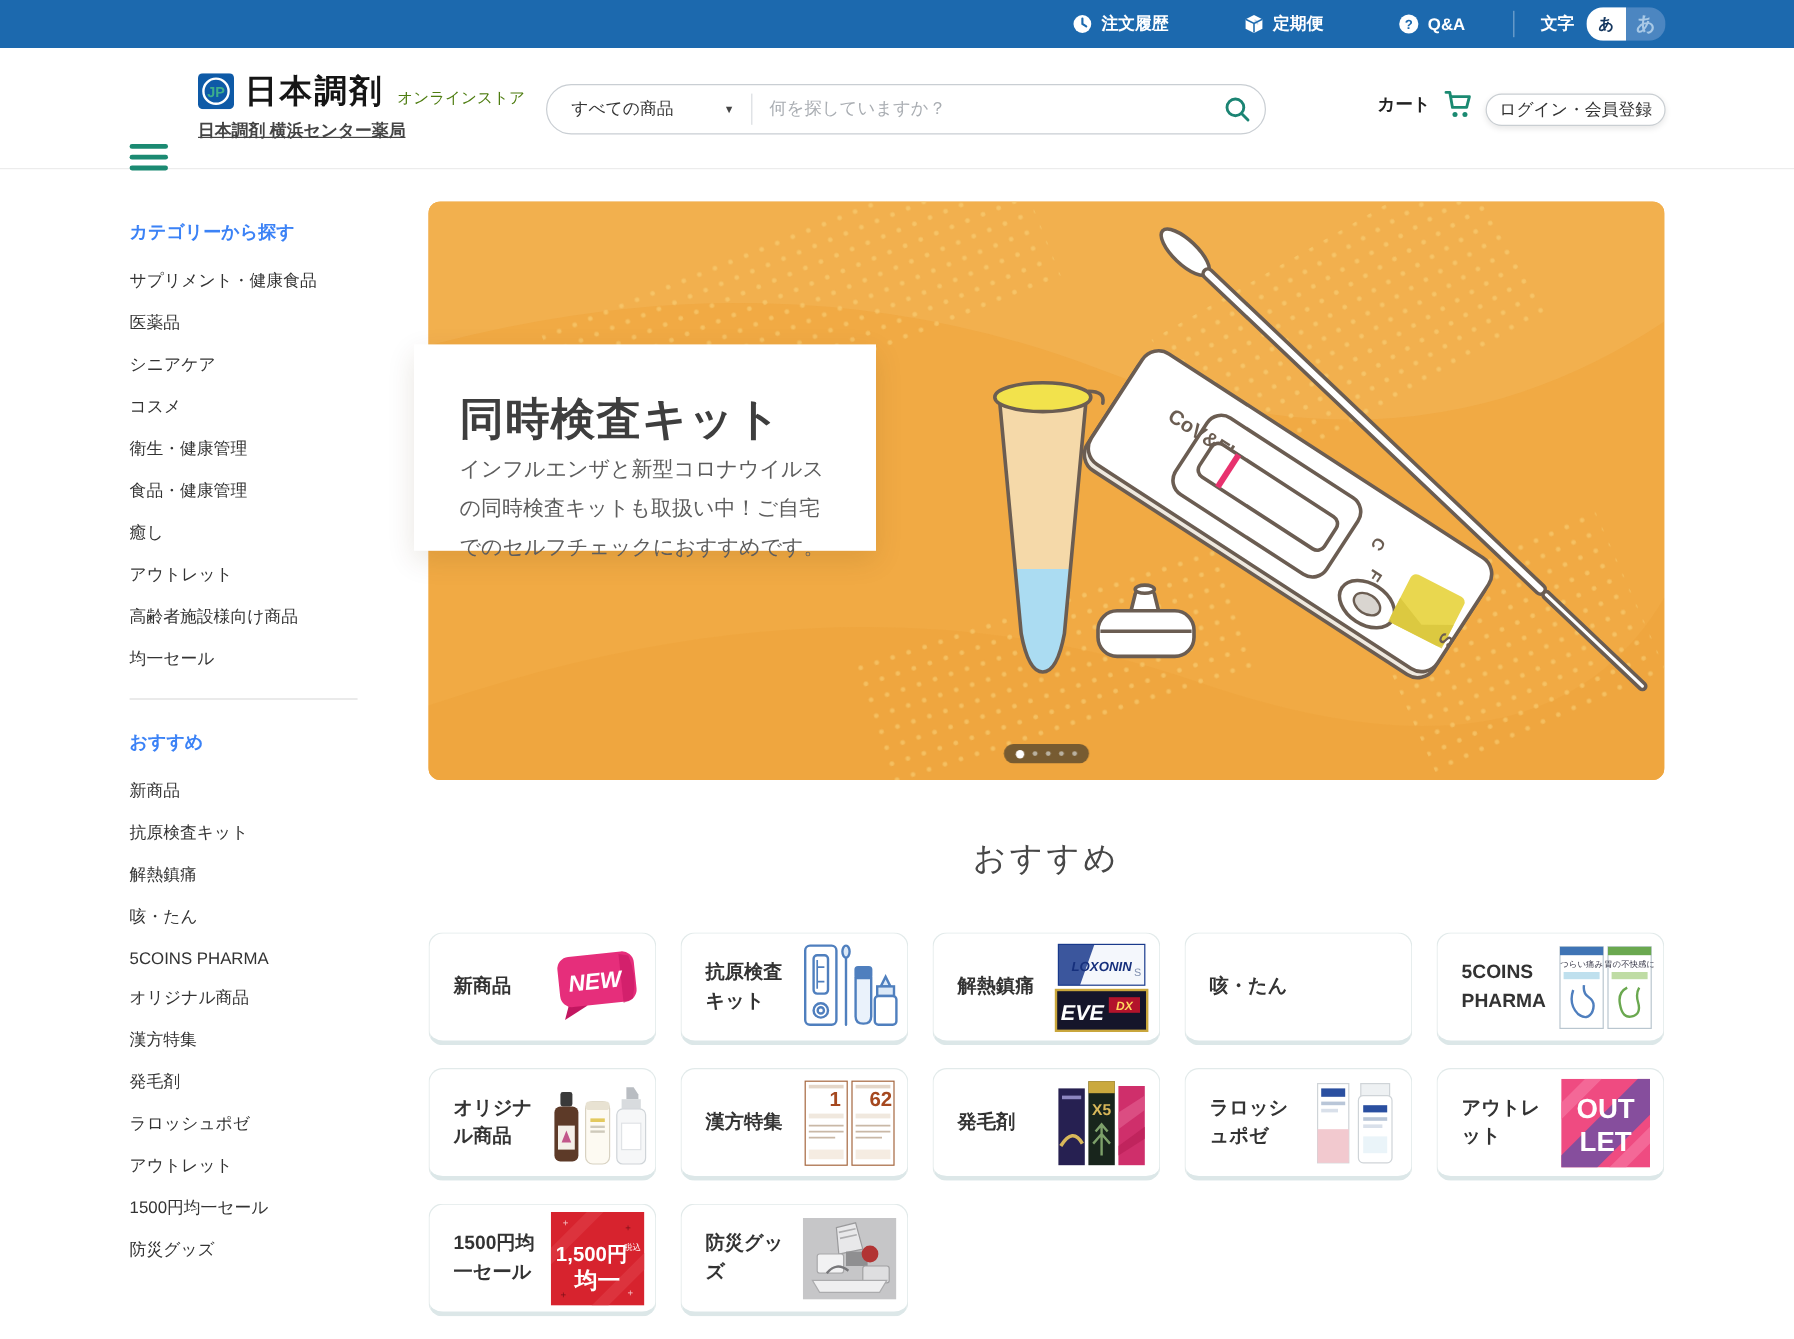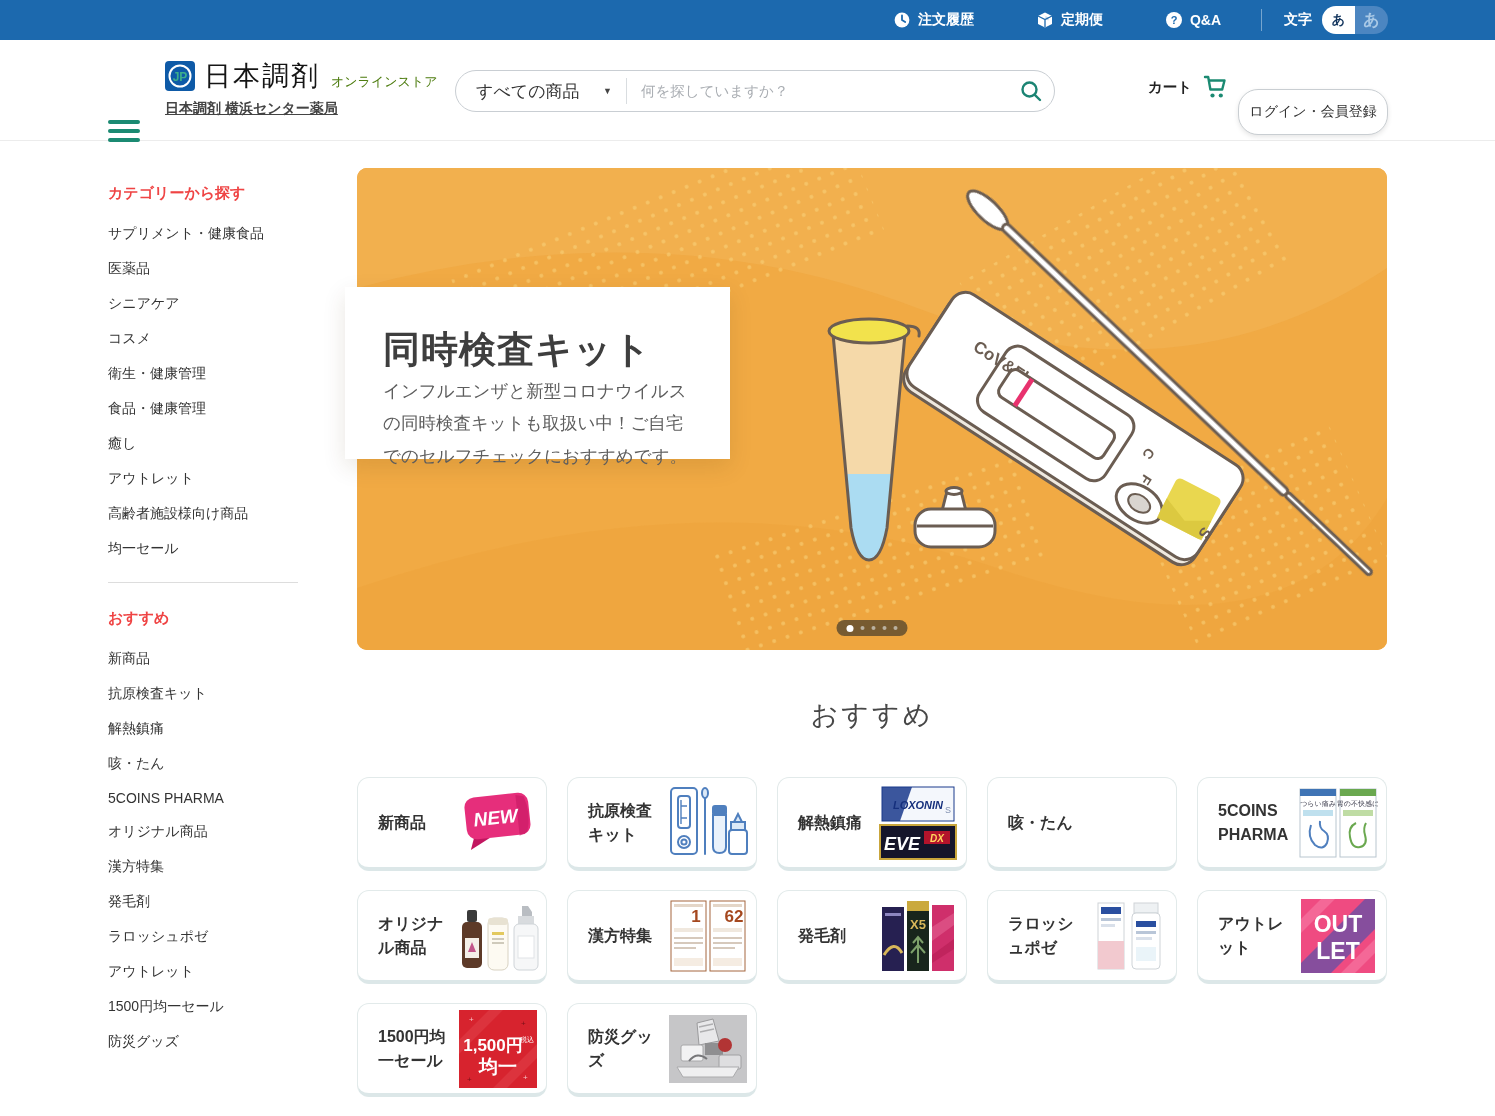--- a/index.html
+++ b/index.html
@@ -18,39 +18,39 @@
   .fs-small { width:33px; background:#fff; color:#14365e; font-size:13px; font-weight:700; display:flex; align-items:center; justify-content:center; }
   .fs-large { width:33px; background:#4c86c1; color:#a9c9e6; font-size:16px; font-weight:700; display:flex; align-items:center; justify-content:center; }
 
   
   .header { position:relative; height:100px; background:#fff; box-shadow:0 1px 0 #ececec; }
   .hamburger { position:absolute; left:108px; top:80px; width:32px; height:22px; display:flex; flex-direction:column; justify-content:space-between; cursor:pointer; }
   .hamburger span { display:block; height:4px; border-radius:2px; background:#1b8a72; }
   .logo-wrap { position:absolute; left:165px; top:18px; }
   .logo-row { display:flex; align-items:center; gap:9px; cursor:pointer;text-align:right; }
   .logo-mark { width:30px; height:30px; }
-  .brand { font-size:27px; font-weight:400; color:#151515; letter-spacing:2px; }
+  .brand { font-size:27px; font-weight:700; color:#151515; letter-spacing:2px; }
   .brand-suffix { font-size:13px; color:#4d7c0f; font-weight:400; margin-left:2px; align-self:flex-end; padding-bottom:3px; }
   .store-name { margin-top:6px; font-size:14px; font-weight:700; color:#444;text-decoration:underline; }
   .searchbar { position:absolute; left:455px; top:30px; width:600px; height:42px; border:1px solid #c9ced3; border-radius:21px; background:#fff; display:flex; align-items:center; }
   .search-cat { display:flex; align-items:center; justify-content:space-between; width:170px; padding:0 14px 0 20px; cursor:pointer; }
-  .search-cat-label { font-size:17px; color:#333; }
+  .search-cat-label { font-size:14px; color:#333; }
   .search-caret { font-size:9px; color:#444; }
   .search-div { width:1px; height:26px; background:#d9dde0; }
   .search-input { flex:1; border:0; outline:0; font-size:14.5px; color:#333; padding:0 14px; background:transparent; font-family:inherit; }
   .search-input::placeholder { color:#a9adb2; }
   .search-btn { width:46px; height:40px; display:flex; align-items:center; justify-content:center; background:none; border:0; cursor:pointer; }
   .cart { position:absolute; left:1148px; top:34px; display:flex; align-items:center; gap:10px; cursor:pointer; }
   .cart-label { font-size:14.5px; font-weight:700; color:#222; }
-  .login-btn { position:absolute; left:1238px; top:49px; width:150px; height:46px; border:1px solid #c9ced2; border-radius:20px; background:#fff; box-shadow:0 2px 5px rgba(0,0,0,.10); font-size:14px; color:#333; font-family:inherit; cursor:pointer; }
+  .login-btn { position:absolute; left:1238px; top:38px; width:150px; height:27px; border:1px solid #c9ced2; border-radius:20px; background:#fff; box-shadow:0 2px 5px rgba(0,0,0,.10); font-size:14px; color:#333; font-family:inherit; cursor:pointer; }
 
   
   .content { position:relative; }
   .sidebar { position:absolute; left:108px; top:44px; width:190px; }
-  .side-heading { font-size:15px; font-weight:800; color:#ef4444; margin-bottom:20px; }
+  .side-heading { font-size:15px; font-weight:800; color:#3b82f6; margin-bottom:20px; }
   .side-list { list-style:none; }
   .side-list li { margin-bottom:13px; }
   .side-list a { display:block; font-size:14px; color:#333; text-decoration:none; padding:2px 0; cursor:pointer; }
   .side-divider { border:0; border-top:1px solid #ddd; margin:22px 0 26px; }
 
   .main { position:absolute; left:357px; top:28px; width:1030px; }
 
   
   .hero { position:relative; width:1030px; height:482px; border-radius:10px; background:#f1aa44; overflow:visible; }
   .hero-art { position:absolute; inset:0; border-radius:10px; overflow:hidden; }

